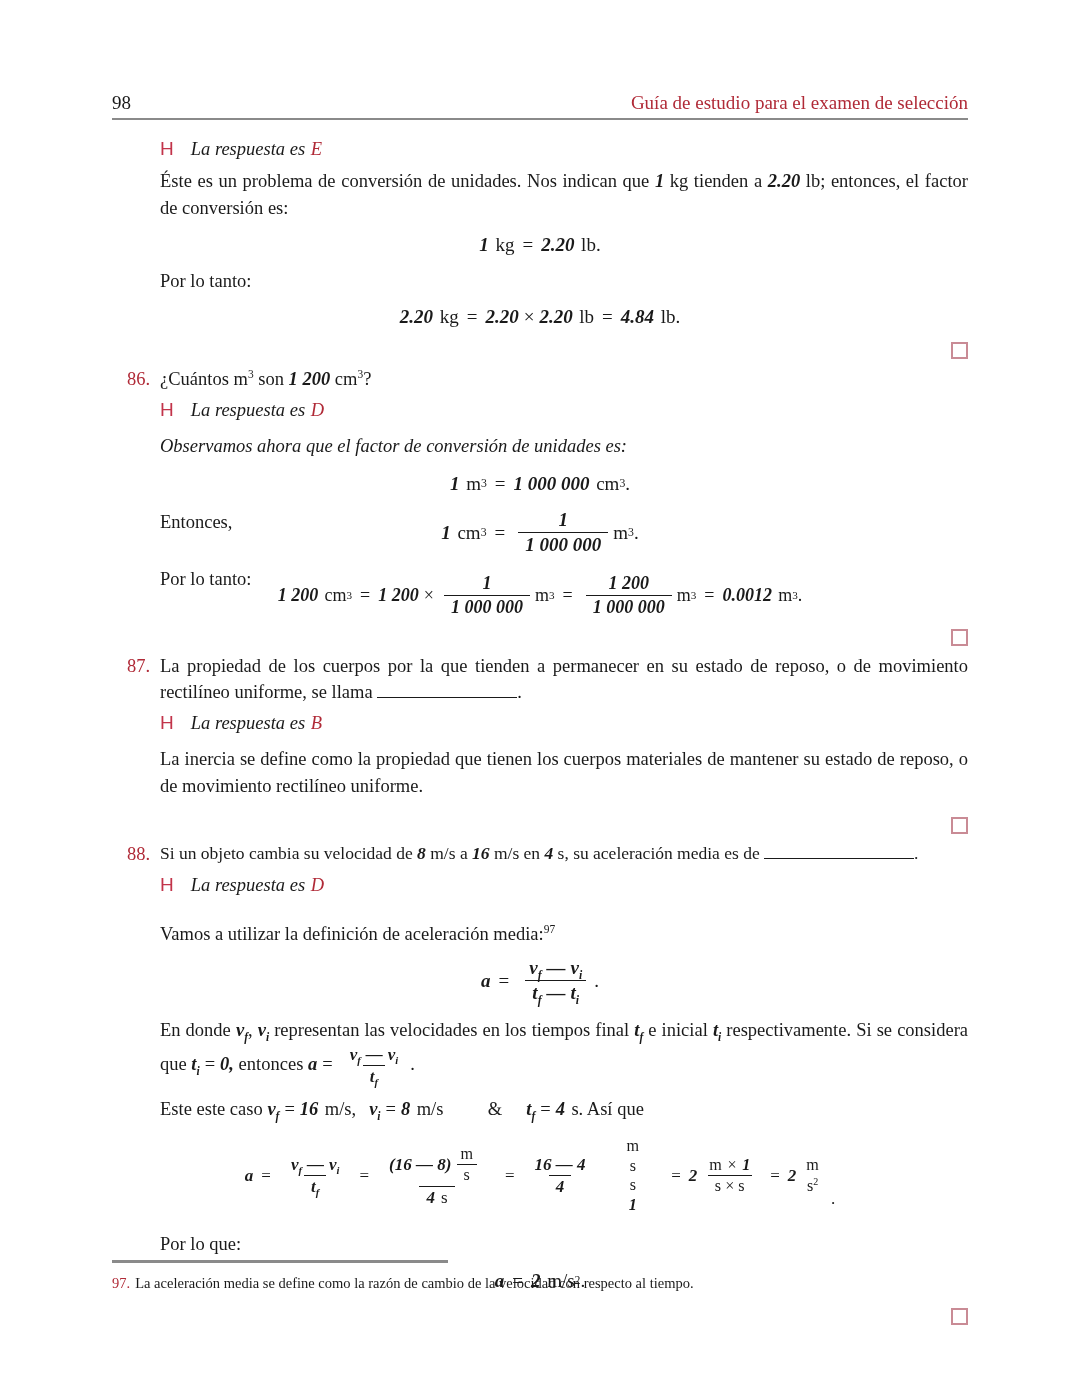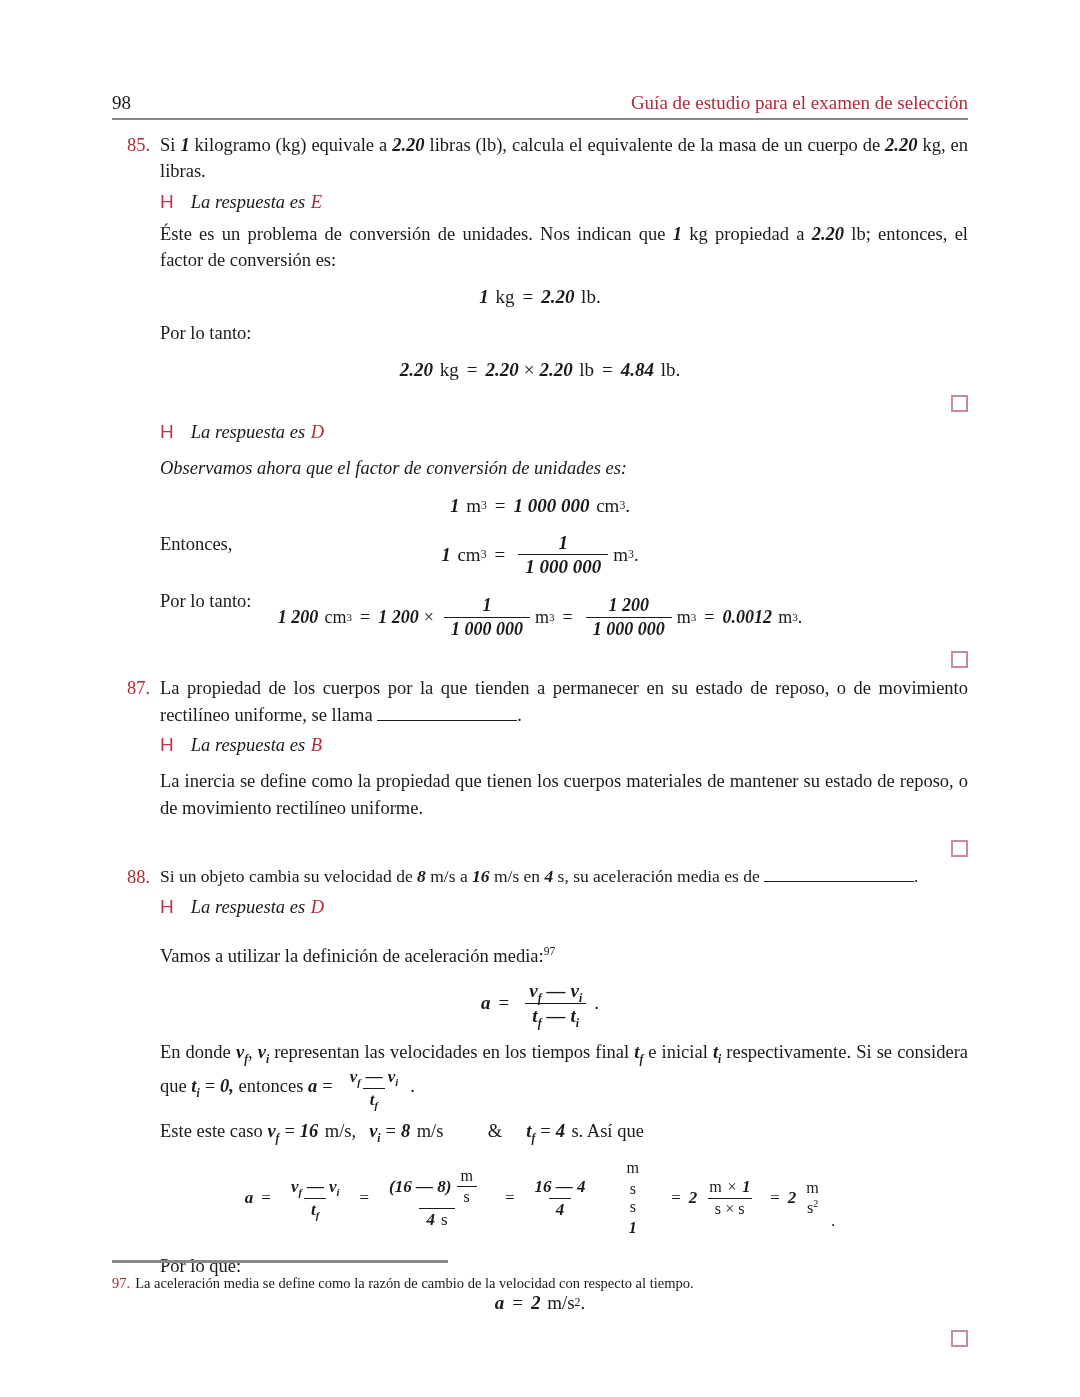--- a/index.html
+++ b/index.html
@@ -93,36 +93,30 @@
     <div class="header-row">
       <span class="page-num">98</span>
       <span class="header-title">Guía de estudio para el examen de selección</span>
     </div>
     <div class="header-rule"></div>
   </div>
 
   <div class="content">
 
     <div class="problem">
-      <div class="p-row">
-        <div class="p-num">85.</div>
-        <div class="p-body" style="text-align:justify;">
-          <span>Si </span><span class="it">1</span><span> kilogramo (kg) equivale a </span><span class="it">2.20</span><span> libras (lb), calcula el equivalente de la masa de un cuerpo de </span><span class="it">2.20</span><span> kg, en libras.</span>
-        </div>
-      </div>
 
       <div class="ans-line">
         <span class="h-mark">H</span>
         <span class="ans-text">La respuesta es</span>
         <span class="sp"></span>
         <span class="ans-text ans-letter">E</span>
       </div>
 
       <div class="para">
-        <span>Éste es un problema de conversión de unidades. Nos indican que </span><span class="it">1</span><span> kg propiedad a </span><span class="it">2.20</span><span> lb; entonces, el factor de conversión es:</span>
+        <span>Éste es un problema de conversión de unidades. Nos indican que </span><span class="it">1</span><span> kg tienden a </span><span class="it">2.20</span><span> lb; entonces, el factor de conversión es:</span>
       </div>
 
       <div class="eq" style="margin-top:12px;">
         <span class="it">1</span>
           <span class="sp"></span>
           <span>kg</span>
         <span class="op">=</span>
         <span class="it">2.20</span>
           <span class="sp"></span>
           <span>lb.</span>
@@ -145,20 +139,26 @@
           <span class="sp"></span>
           <span>lb.</span>
       </div>
 
       <div style="position:relative;height:34px;">
         <div class="endmark" style="top:14px;"></div>
       </div>
     </div>
 
     <div class="problem" style="margin-top:4px;">
+      <div class="p-row">
+        <div class="p-num">86.</div>
+        <div class="p-body">
+          <span>¿Cuántos m</span><sup class="sm">3</sup><span> son </span><span class="it">1 200</span><span> cm</span><sup class="sm">3</sup><span>?</span>
+        </div>
+      </div>
 
 
       <div class="ans-line">
         <span class="h-mark">H</span>
         <span class="ans-text">La respuesta es</span>
         <span class="sp"></span>
         <span class="ans-text ans-letter">D</span>
       </div>
 
       <div class="para" style="margin-top:12px;font-style:italic;">Observamos ahora que el factor de conversión de unidades es:</div>

